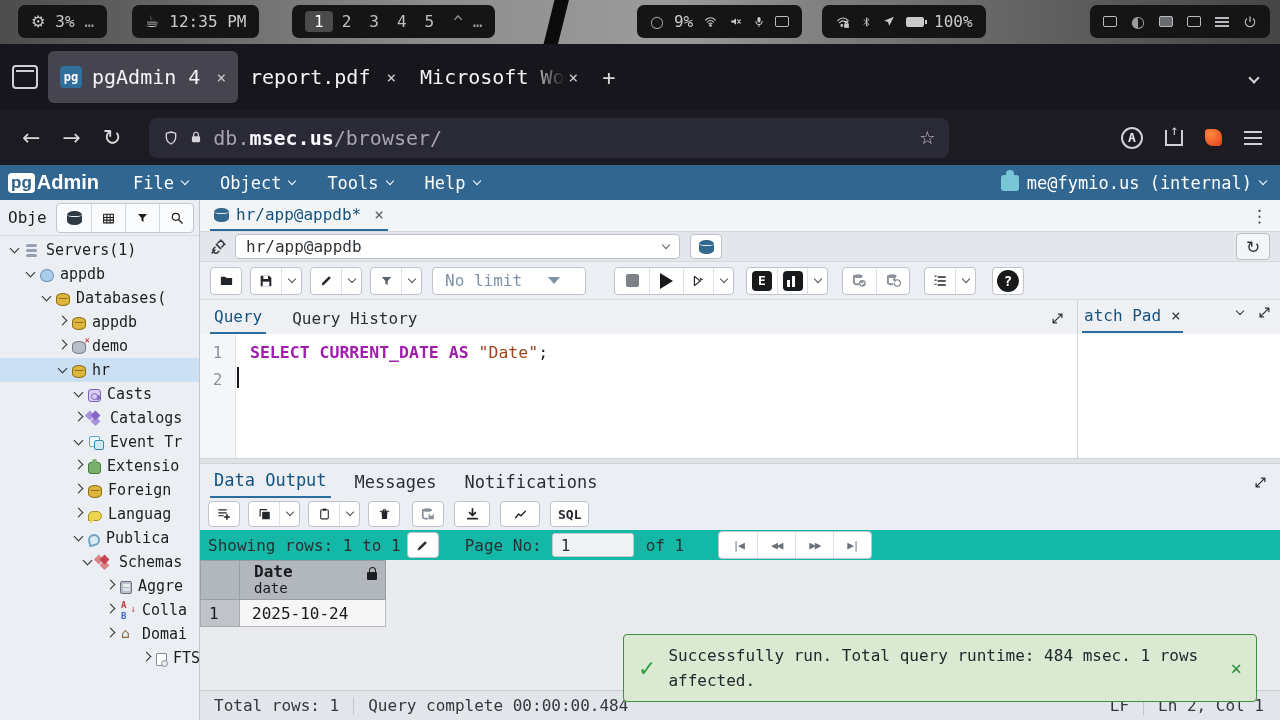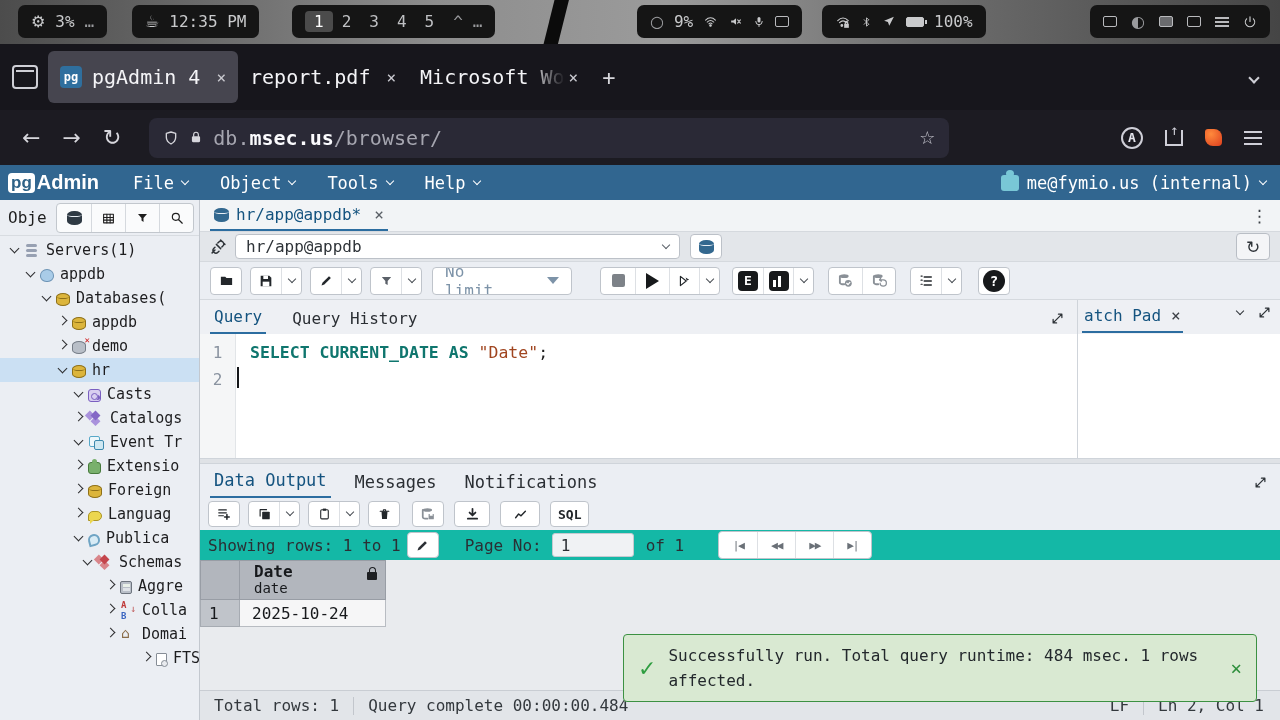--- a/index.html
+++ b/index.html
@@ -118,39 +118,39 @@
   .connsel{margin-left:8px;width:445px;height:25px;background:#fff;border:1px solid #bcc1c8;border-radius:4px;display:flex;align-items:center;padding:0 10px;font-size:16px;color:#2e3338}
   .connsel .chev{margin-left:auto;color:#5a6068}
   .conn-new{margin-left:10px;width:32px;height:25px;background:#fff;border:1px solid #bcc1c8;border-radius:4px;display:flex;align-items:center;justify-content:center}
   .conn-refresh{margin-left:auto;margin-right:10px;width:34px;height:27px;background:#f4f5f7;border:1px solid #b9bec5;border-radius:4px;display:flex;align-items:center;justify-content:center;font-family:"DejaVu Sans",sans-serif;font-size:17px;color:#2e3338}
 
   .qt-toolbar{height:38px;background:#ebeef3;border-bottom:1px solid #d5d9de;display:flex;align-items:center}
   .bgrp{display:inline-flex;height:28px;background:#fff;border:1px solid #bfc4cb;border-radius:4px;overflow:hidden;flex:none}
   .bseg{min-width:30px;padding:0 4px;display:flex;align-items:center;justify-content:center;border-left:1px solid #dde0e4;color:#23272b}
   .bseg:first-child{border-left:none}
   .bseg.narrow{min-width:20px;color:#4a4f55}
-  .limit-seg{width:138px;justify-content:flex-start;gap:26px;padding:0 12px;color:#7d93a8;font-size:16px}
+  .limit-seg{width:152px;justify-content:flex-start;gap:26px;padding:0 12px;color:#7d93a8;font-size:16px}
   .stop-sq{width:13px;height:13px;background:#7d8288;border-radius:2px}
   .play-tri{width:0;height:0;border-left:13px solid #17191b;border-top:8px solid transparent;border-bottom:8px solid transparent}
   .eexp{width:20px;height:20px;background:#17191b;color:#fff;border-radius:4px;display:flex;align-items:center;justify-content:center;font-size:13px;font-weight:bold}
   .abars{width:20px;height:20px;background:#17191b;border-radius:4px;position:relative}
   .abars::after{content:"";position:absolute;left:4px;bottom:4px;width:3px;height:7px;background:#fff;box-shadow:5px 0 0 #fff,5px -4px 0 #fff}
   .helpbtn{width:22px;height:22px;background:#17191b;color:#fff;border-radius:50%;display:flex;align-items:center;justify-content:center;font-size:14px;font-weight:bold}
   .dim-ic{color:#8a9097}
 
   .qt-edwrap{height:158px;display:flex;background:#fff}
   .ed-left{width:878px;flex:none;display:flex;flex-direction:column;border-right:1px solid #cfd4da}
   .ed-tabs{height:34px;background:#eef0f4;display:flex;align-items:flex-end;padding-left:10px;font-size:16px;color:#2b2f34}
   .edtab{padding:4px 4px 6px;margin-right:22px}
   .edtab.active{color:#14537f;border-bottom:2.5px solid #2c6da0}
   .expand-ic{margin-left:auto;margin-right:12px;margin-bottom:8px;color:#2e3338}
   .editor{flex:1;display:flex;position:relative;background:#fff}
   .gutter{width:36px;background:#f5f6f7;border-right:1px solid #e2e5e8;color:#8a93a0;font-size:16px;text-align:center;padding-top:5px;line-height:27px}
   .codearea{flex:1;font-size:16.5px;line-height:27px;padding:5px 0 0 14px;position:relative}
-  .tok-keyword{color:#0f766e;font-weight:bold}
+  .tok-keyword{color:#a21caf;font-weight:bold}
   .tok-string{color:#a0451f}
   .tok-plain{color:#1e1e1e}
   .caret{position:absolute;left:37px;top:33px;width:1.6px;height:21px;background:#15171a}
   .scratch{flex:1;display:flex;flex-direction:column}
   .scratch-tabs{height:34px;background:#eef0f4;display:flex;align-items:center;padding-left:4px;font-size:16px}
   .sctab{color:#14537f;border-bottom:2.5px solid #2c6da0;padding:4px 2px 6px;display:flex;gap:10px;align-items:center}
   .sctab .x{color:#3c4046}
   .sc-ctrls{margin-left:auto;margin-right:8px;margin-bottom:9px;display:flex;gap:14px;color:#2e3338;align-items:center}
   .scratch-body{flex:1;background:#fff}
 

